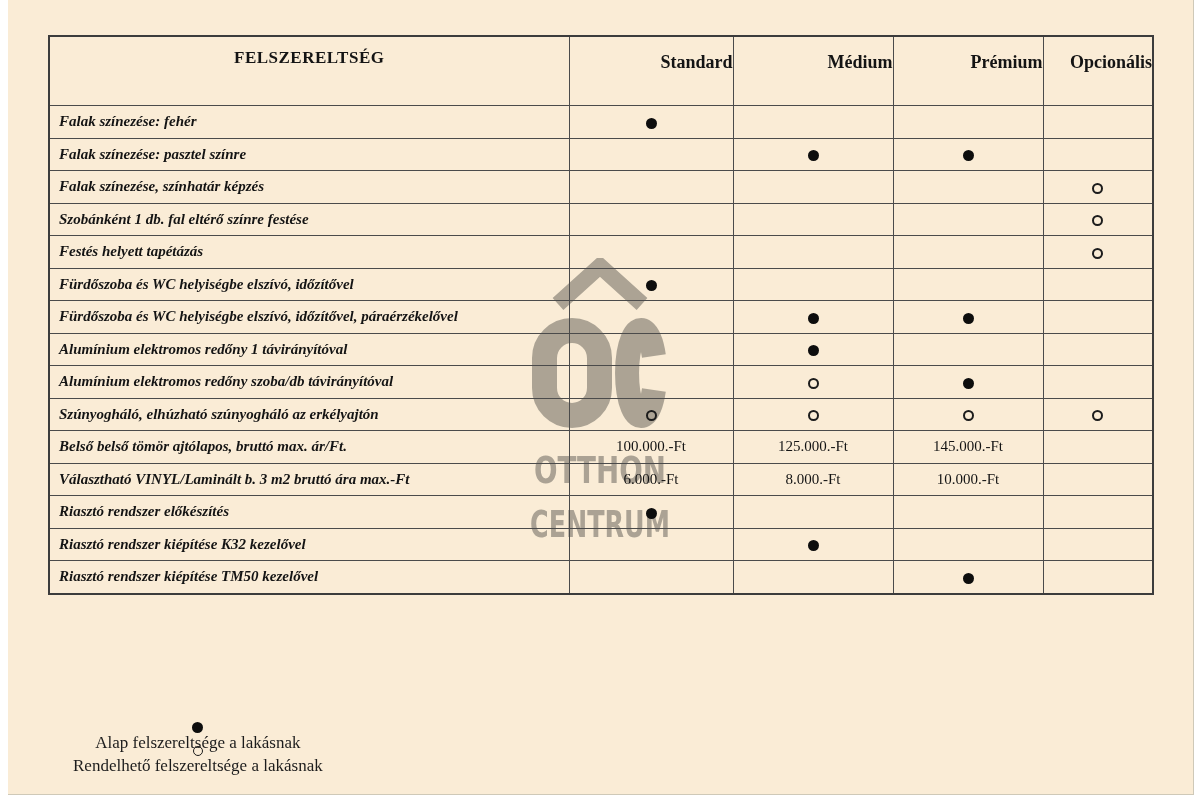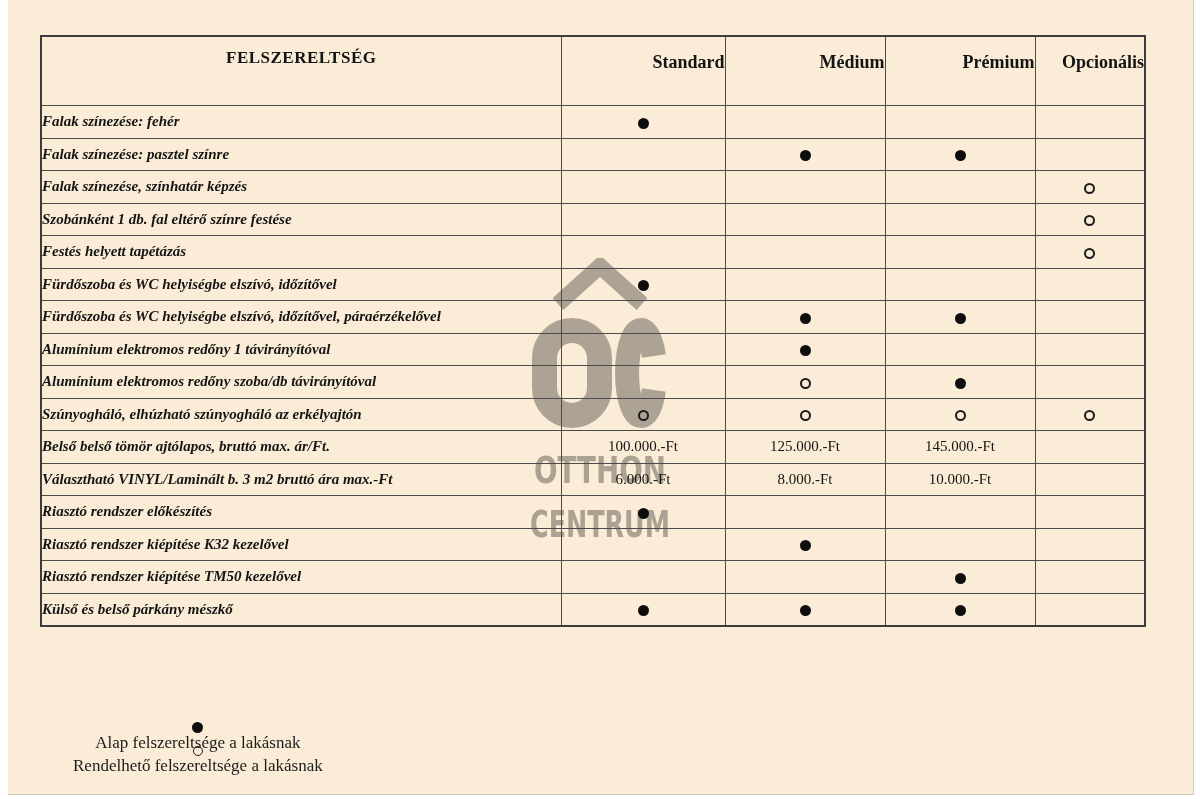--- a/index.html
+++ b/index.html
@@ -7,29 +7,29 @@
     position:absolute;left:8px;top:0;width:1185px;height:794px;
     background:var(--bg,#faecd6);
     border-right:1px solid #cfc9b8;border-bottom:1px solid #cfc9b8;
     font-family:"Liberation Serif","DejaVu Serif",serif;
   }
   
   .watermark{position:absolute;left:517px;top:258px;z-index:0;}
   .wm{stroke:var(--wm,#6b675f);fill:none;opacity:.55;}
   .wmtext{fill:var(--wm,#6b675f);stroke:none;opacity:.55;
           font-family:"DejaVu Sans",sans-serif;font-weight:bold;}
-  .table-wrap{position:absolute;left:32px;top:35px;z-index:1;}
+  .table-wrap{position:absolute;left:40px;top:35px;z-index:1;}
   table{border-collapse:collapse;table-layout:fixed;width:1104px;background:transparent;}
   table{border:2px solid #3c3c3c;}
   th,td{border:1px solid #4b4b4b;padding:0;overflow:hidden;white-space:nowrap;}
   th{height:53px;vertical-align:top;color:#141414;}
   th.main{font-size:17px;font-weight:bold;letter-spacing:.5px;padding-top:11px;text-align:center;}
   th.col{font-size:18px;font-weight:bold;padding-top:15px;text-align:right;}
   td{height:31.5px;color:#141414;}
-  td.label{font-size:15px;font-weight:bold;font-style:italic;text-align:left;}
+  td.label{font-size:15px;font-weight:bold;font-style:italic;padding-left:9px;text-align:left;}
   td.cell{text-align:center;vertical-align:middle;}
   td.val{font-size:15px;font-weight:normal;font-style:normal;}
   .dot{display:inline-block;width:11px;height:11px;border-radius:50%;background:#0d0d0d;vertical-align:middle;}
   .ring{display:inline-block;width:7px;height:7px;border:2px solid #1c1c1c;border-radius:50%;background:transparent;vertical-align:middle;}
   .legend{position:absolute;left:65px;top:722px;z-index:1;font-size:17px;color:#1c1c1c;}
   .legend-row{display:flex;align-items:center;height:24px;flex-direction:column;}
   .legend-sym{width:34px;display:flex;justify-content:center;}
   .legend .dot{width:11px;height:11px;}
   .legend .ring{width:8px;height:8px;border-width:1.7px;}
 </style>
@@ -163,27 +163,20 @@
             <td class="cell"></td>
             <td class="cell"></td>
           </tr>
           <tr>
             <td class="label">Riasztó rendszer kiépítése TM50 kezelővel</td>
             <td class="cell"></td>
             <td class="cell"></td>
             <td class="cell"><span class="dot"></span></td>
             <td class="cell"></td>
           </tr>
-          <tr>
-            <td class="label">Külső és belső párkány mészkő</td>
-            <td class="cell"><span class="dot"></span></td>
-            <td class="cell"><span class="dot"></span></td>
-            <td class="cell"><span class="dot"></span></td>
-            <td class="cell"></td>
-          </tr>
         </tbody>
     </table>
   </div>
 
   <div class="legend">
     <div class="legend-row">
       <span class="legend-sym">
           <span class="dot"></span>
         </span>
       <span>Alap felszereltsége a lakásnak</span>

